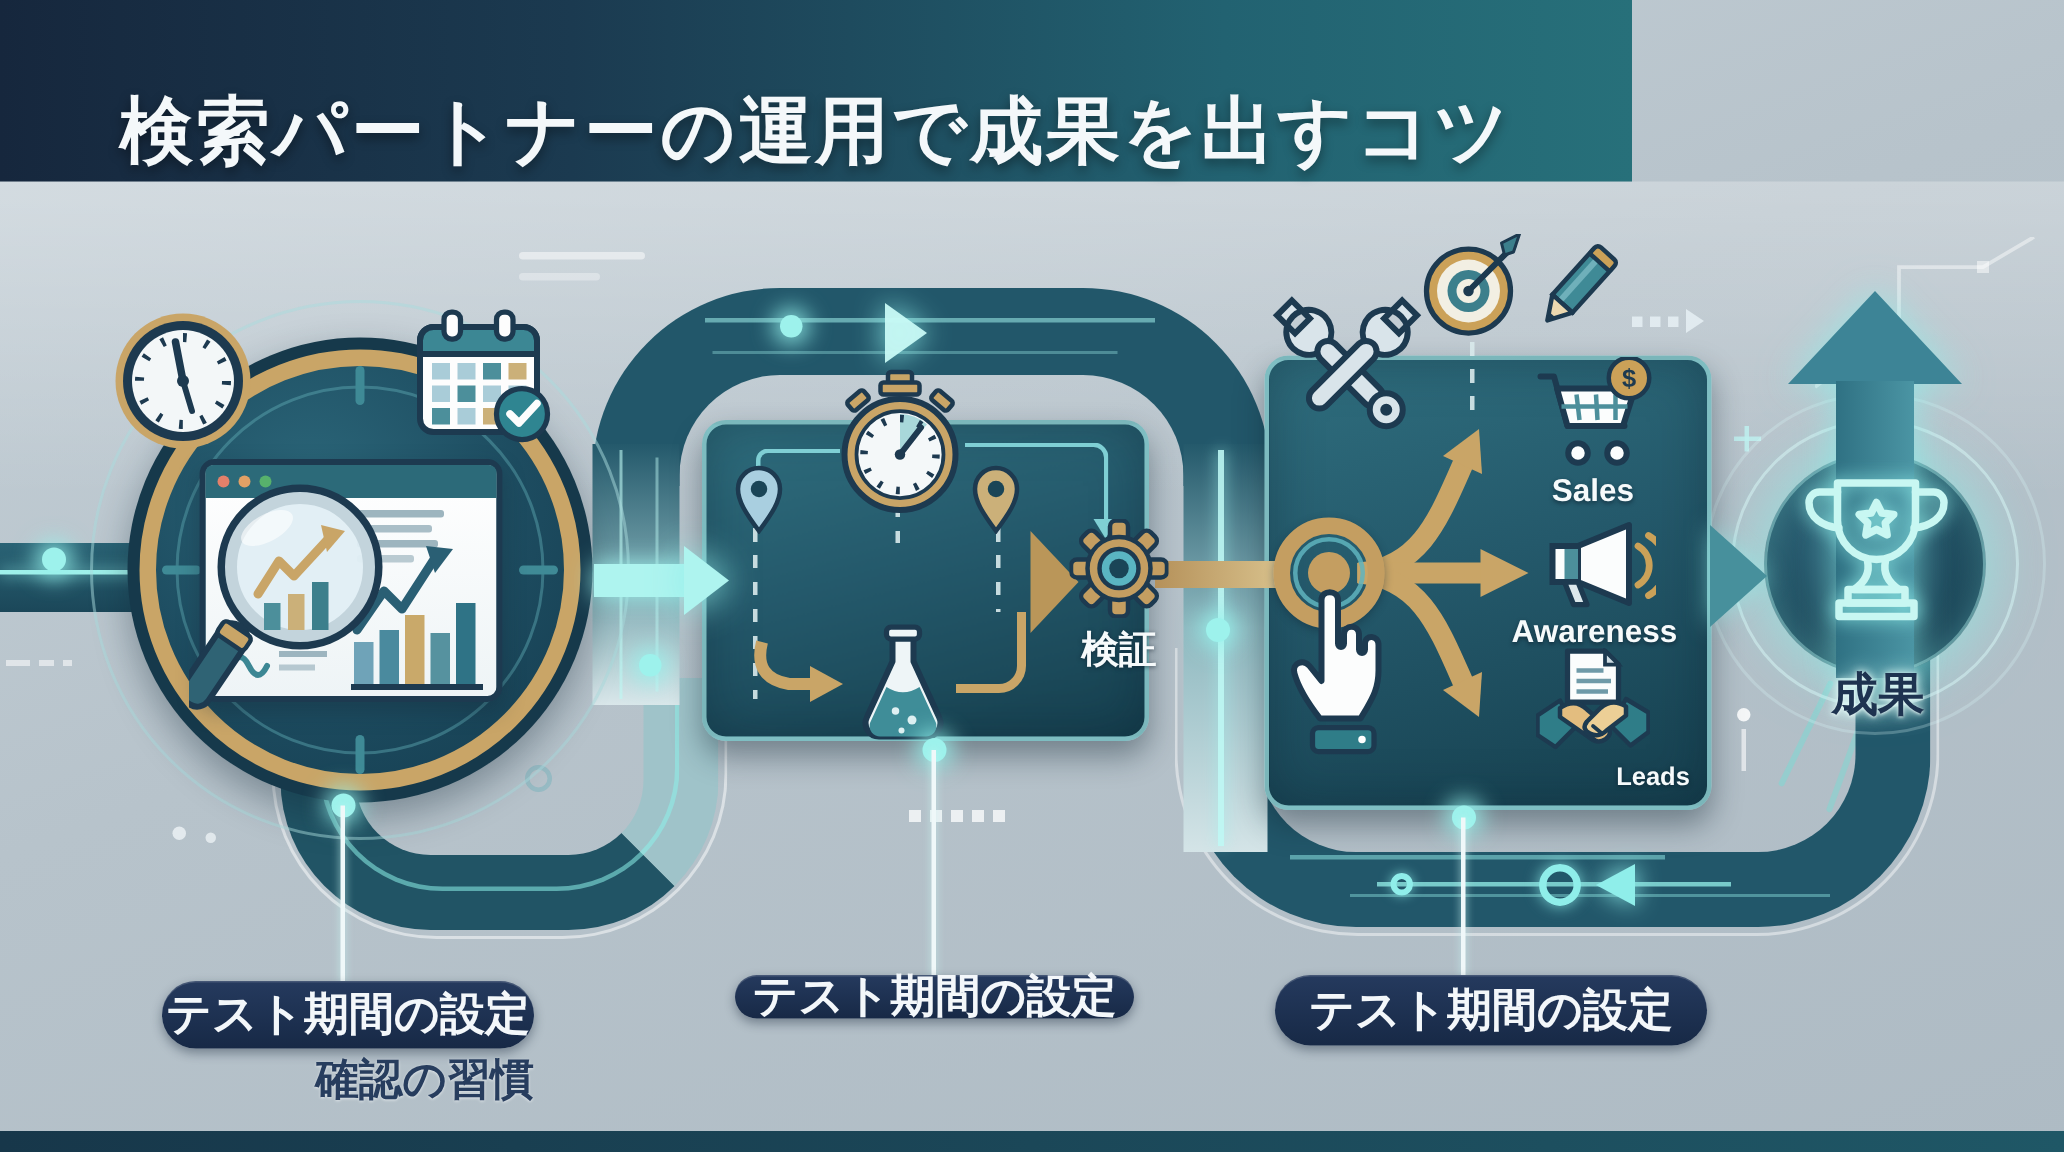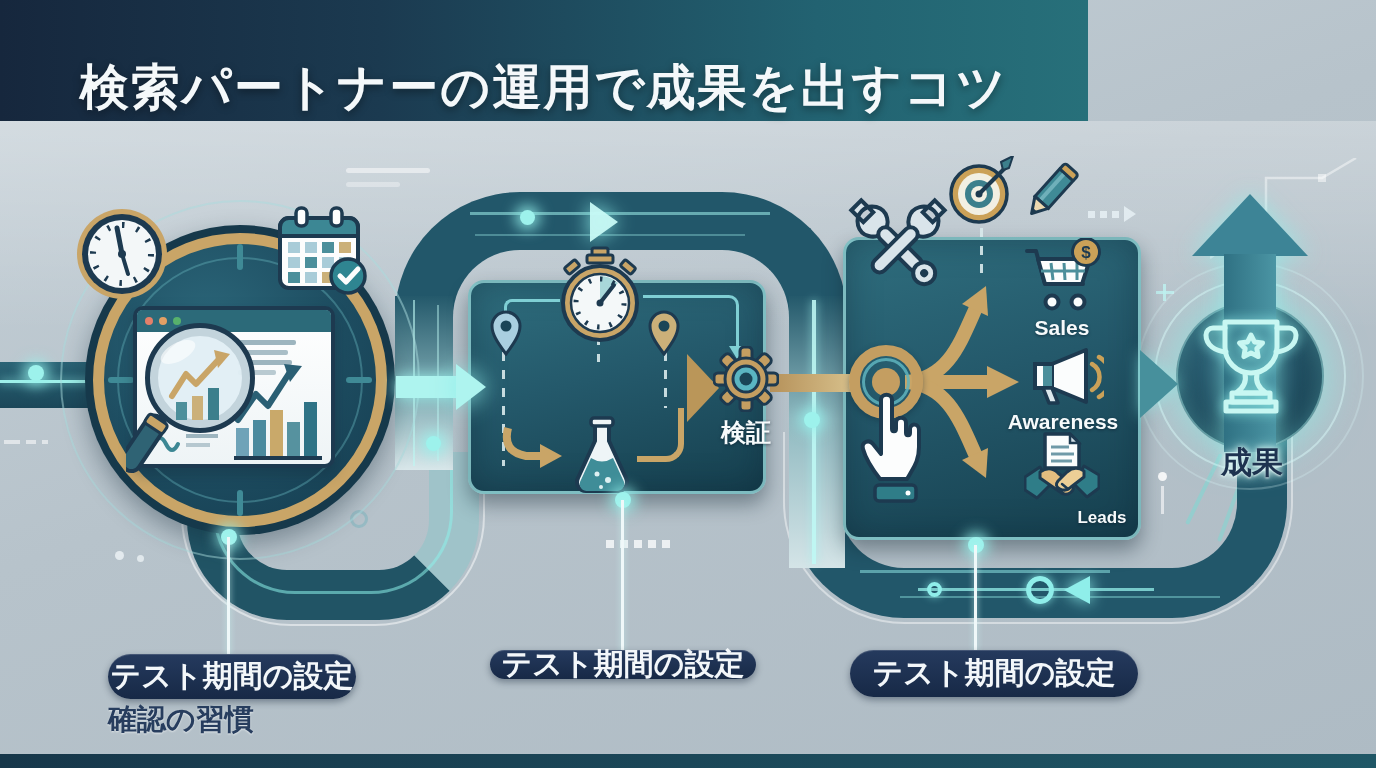--- a/index.html
+++ b/index.html
@@ -10,21 +10,21 @@
 .abs{position:absolute}
 svg{display:block}
 .header{left:0;top:0;width:1088px;height:121px;z-index:40;display:flex;align-items:flex-end;justify-content:center;
   background:linear-gradient(90deg,#16273d 0%,#1b3a50 35%,#226271 75%,#27707a 100%)}
 .title{color:#f4f8fa;font-size:49px;font-weight:700;letter-spacing:2px;text-shadow:0 3px 8px rgba(0,0,0,.4)}
 .glowdot{position:absolute;border-radius:50%;background:#9df2ec;box-shadow:0 0 14px 5px rgba(150,242,236,.8);z-index:4}
 .dashv{position:absolute;width:3px;background:repeating-linear-gradient(180deg,#d9eaec 0 9px,transparent 9px 18px);opacity:.9;z-index:5}
 .pill{position:absolute;display:flex;align-items:center;justify-content:center;z-index:8;
   background:linear-gradient(180deg,#253a5e,#172946);border-radius:24px;color:#f3f7fa;font-weight:700;
   box-shadow:0 3px 7px rgba(15,30,50,.4),inset 0 1px 0 rgba(255,255,255,.15)}
-.sub{position:absolute;text-align:left;color:#273d5e;font-weight:700;z-index:8;text-shadow:0 1px 2px rgba(255,255,255,.6)}
+.sub{position:absolute;text-align:right;color:#273d5e;font-weight:700;z-index:8;text-shadow:0 1px 2px rgba(255,255,255,.6)}
 .connector{position:absolute;width:3px;background:#eff8f9;box-shadow:0 0 6px rgba(200,245,242,.8);z-index:7}
 .panel{position:absolute;border:3px solid rgba(148,211,213,.8);border-radius:16px;z-index:3;
   background:linear-gradient(165deg,#2f6e7e 0%,#24596b 45%,#16404f 100%);
   box-shadow:0 10px 20px rgba(12,32,46,.4),inset 0 0 34px rgba(8,28,42,.35)}
 .wlabel{position:absolute;color:#f6fafb;font-weight:700;text-align:center;z-index:6;text-shadow:0 1px 3px rgba(10,25,40,.6)}
 .decor{position:absolute;z-index:1}
 .pipe{position:absolute;z-index:2}
 .z3{z-index:3}.z4{z-index:4}.z5{z-index:5}.z6{z-index:6}.z7{z-index:7}.z9{z-index:9}
 </style>
 </head>

